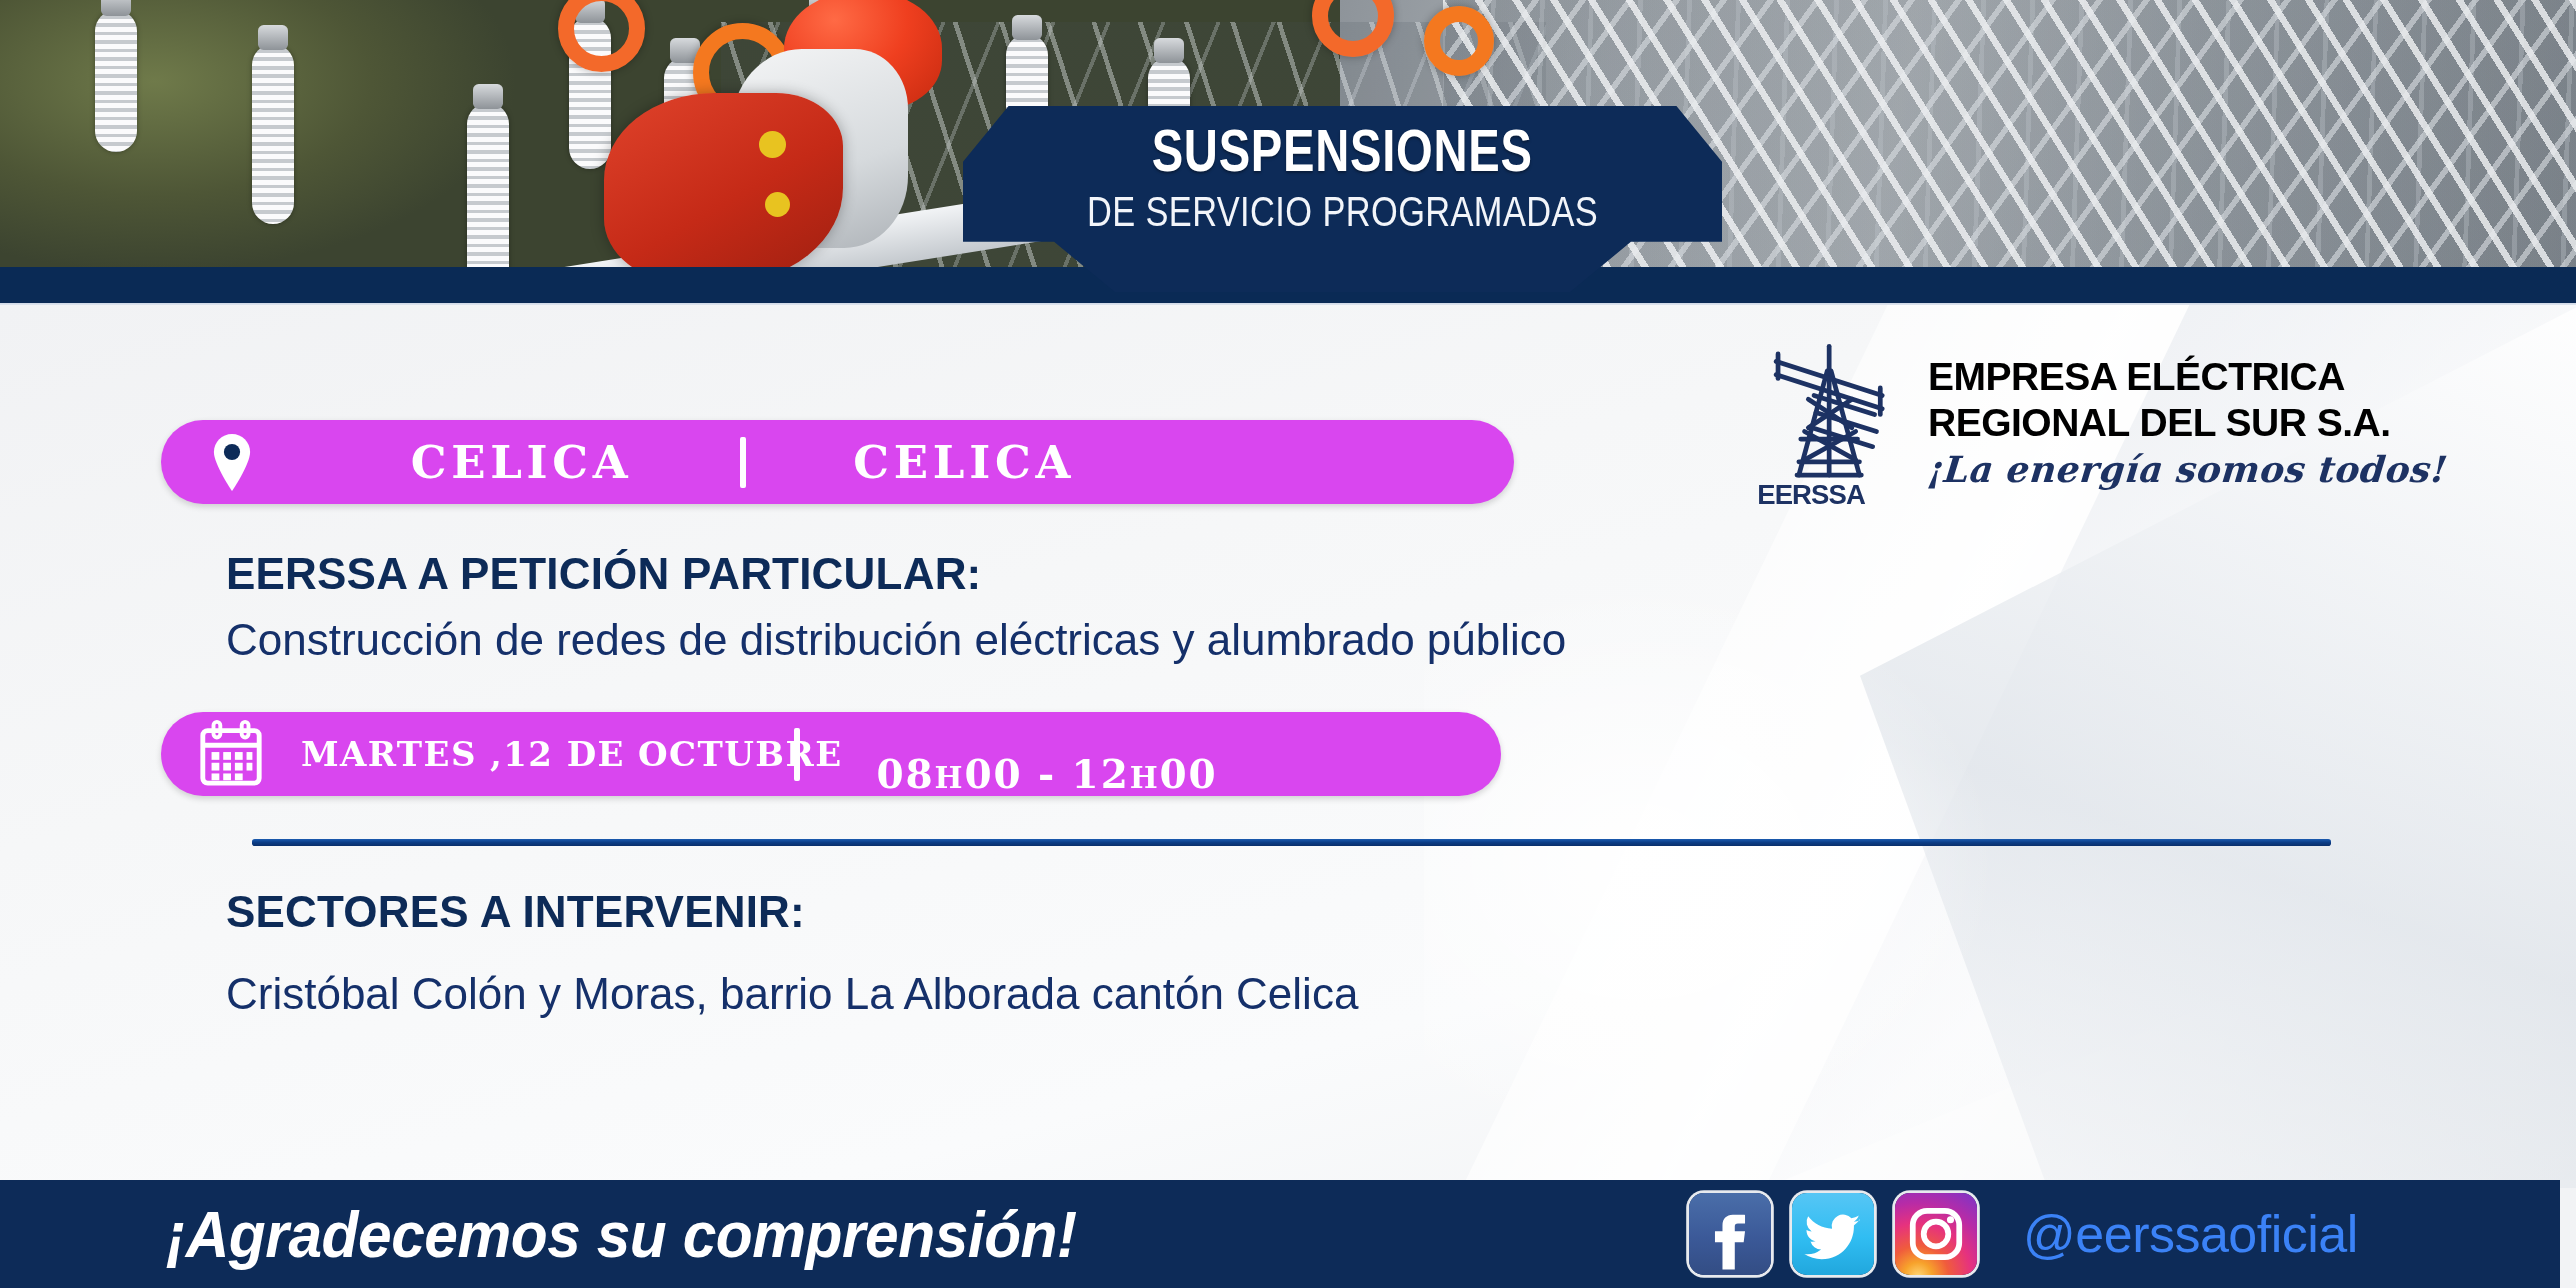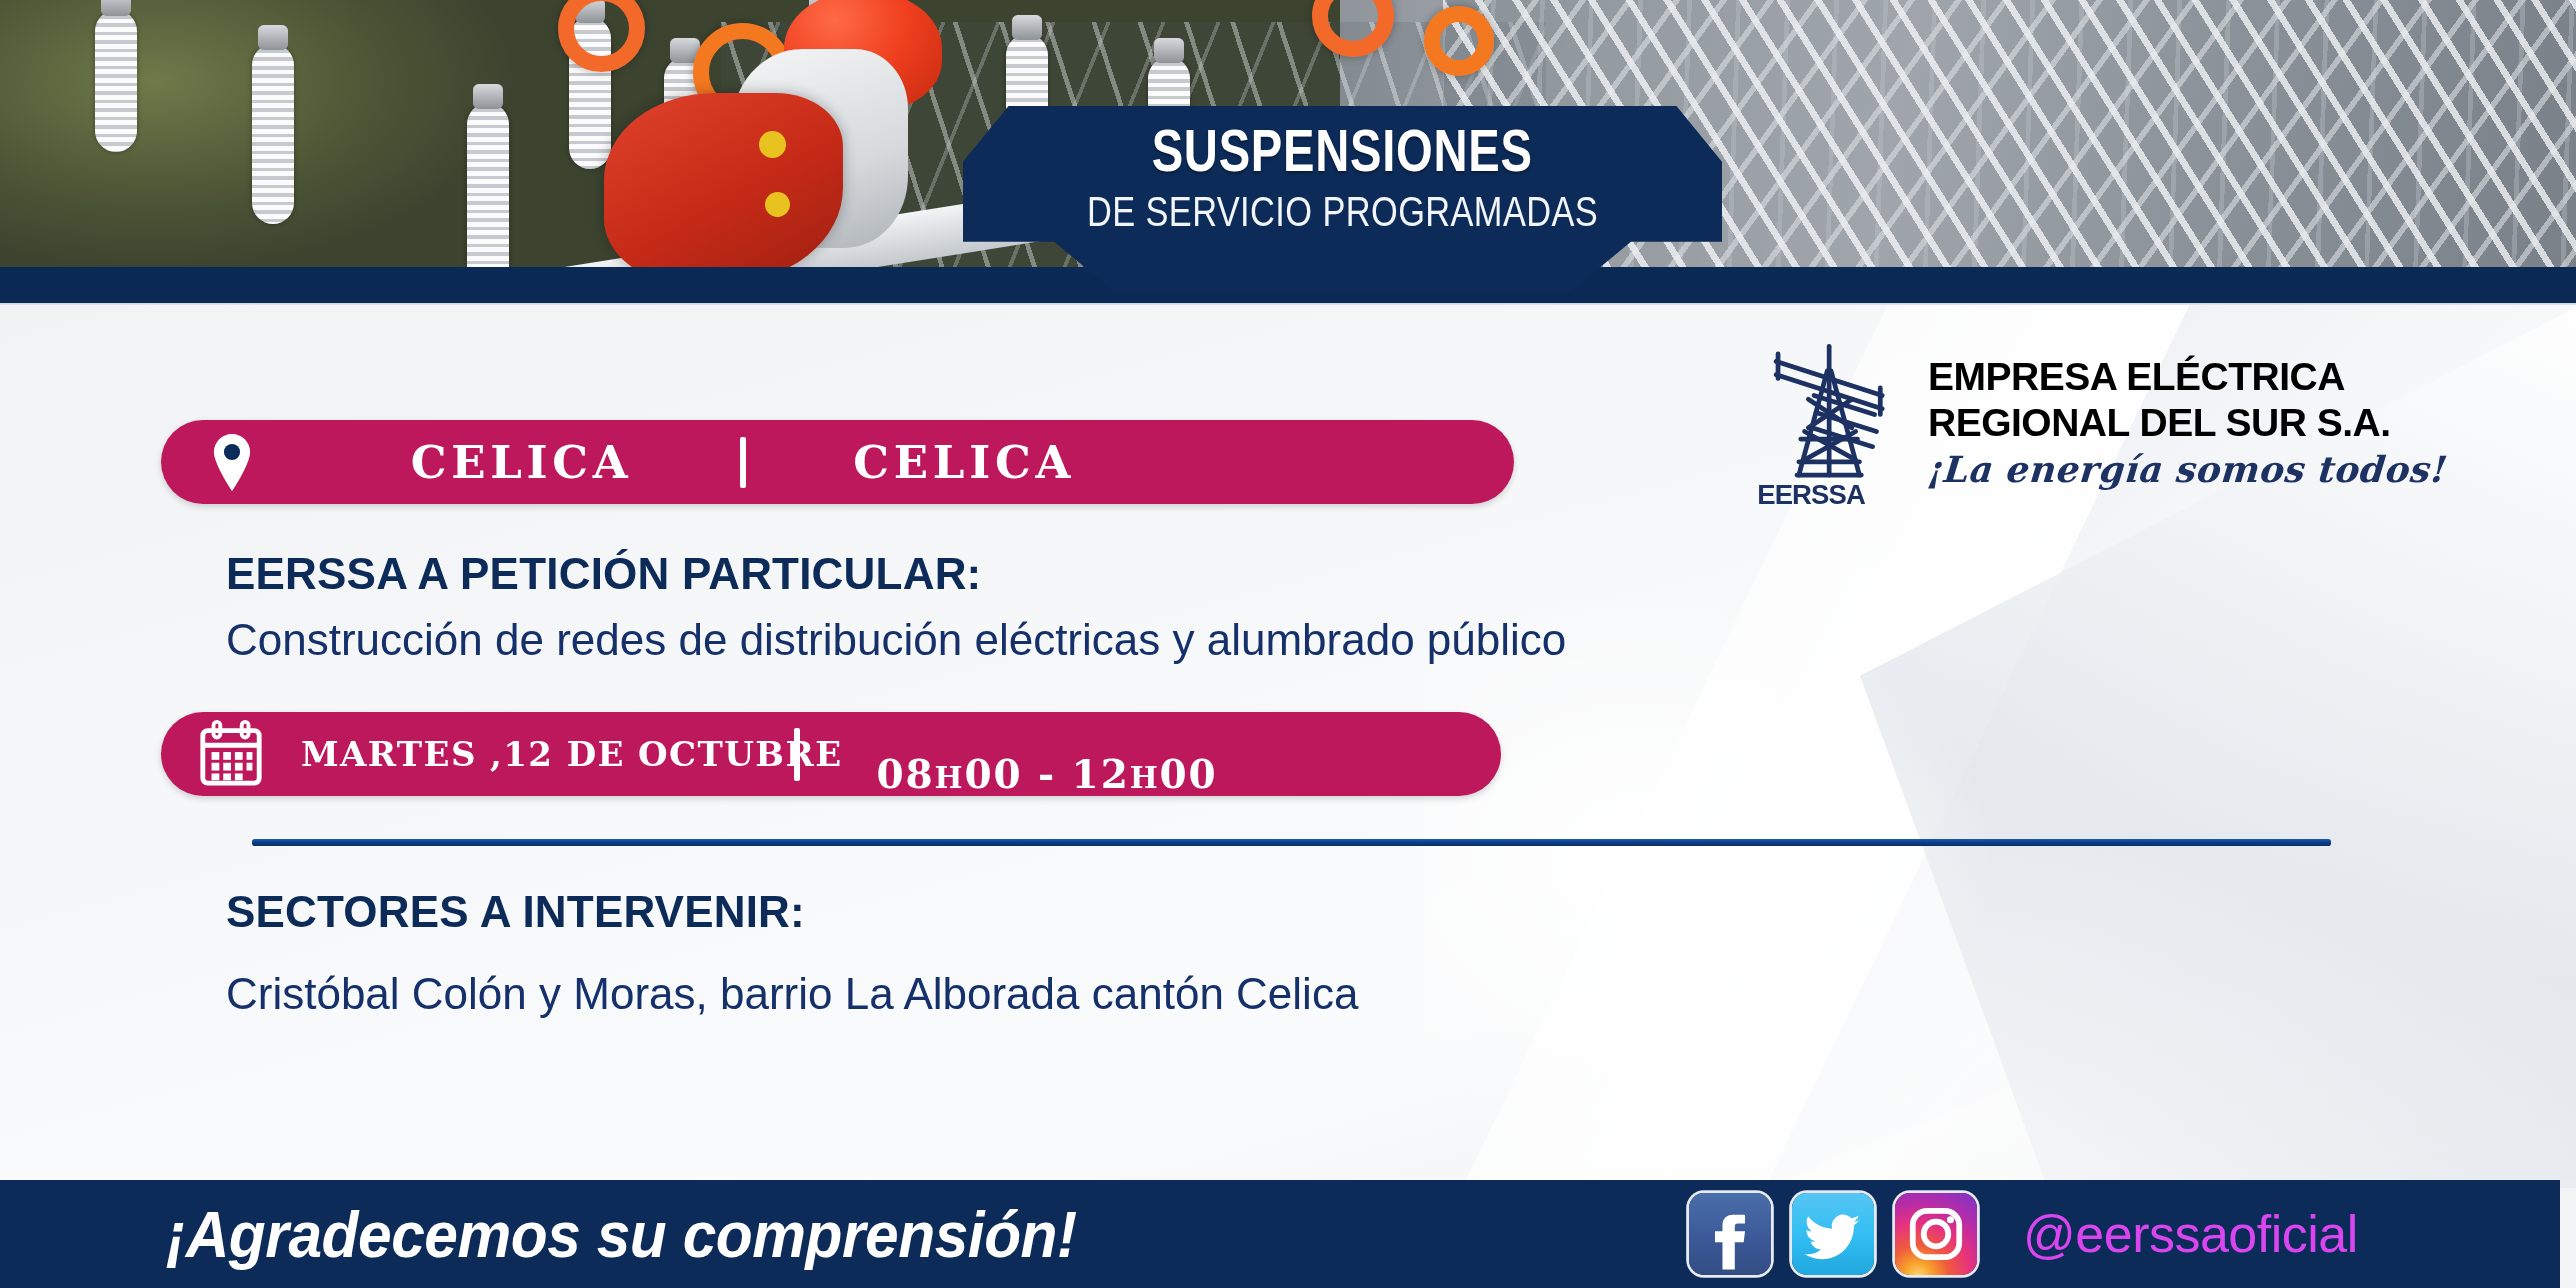--- a/index.html
+++ b/index.html
@@ -96,21 +96,21 @@
   .logo-txt { display:flex; flex-direction:column; gap:1.9px; }
   .logo-l1, .logo-l2 { font-size:39px; font-weight:700; color:#000000; letter-spacing:-0.5px;
     line-height:1.12; white-space:nowrap; }
   .logo-l3 { font-size:36px; color:#1d3263; white-space:nowrap;
     font-family:"DejaVu Serif", serif; font-style:italic; font-weight:700;
     letter-spacing:0.5px; margin-top:1.9px; transform:skewX(-6deg); }
   .eerssa-lbl { position:absolute; left:-3.8px; bottom:1.9px; font-size:27.5px; font-weight:700;
     color:#1d3263; letter-spacing:-0.9px; font-family:"Liberation Sans", sans-serif; }
 
   
-  .pill { position:absolute; background:#be185d; border-radius:57px; z-index:6;
+  .pill { position:absolute; background:#d946ef; border-radius:57px; z-index:6;
     display:flex; align-items:center; box-shadow:0 2.8px 6.6px rgba(0,0,0,.16); }
   .pill-loc { left:161px; top:420px; width:1353px; height:84px; }
   .pill-date { left:161px; top:712px; width:1340px; height:84px; }
   .pill-icon { flex:0 0 auto; display:flex; align-items:center; justify-content:center; }
   .pill-txt { color:#ffffff; font-weight:700; white-space:nowrap;
     font-family:"DejaVu Serif", serif; }
   .loc-a { font-size:45px; letter-spacing:4.7px; }
   .loc-b { font-size:45px; letter-spacing:4.7px; }
   .sep { width:5.7px; background:#ffffff; border-radius:1.9px; flex:0 0 auto; }
   .date-a { font-size:34px; letter-spacing:1.4px; }
@@ -140,21 +140,21 @@
     transform:scaleX(.93); transform-origin:left center; }
   .socials { position:absolute; left:1689px; top:13.3px; display:flex; align-items:center; gap:21px; }
   .sic { width:82px; height:82px; border-radius:15px; position:relative; flex:0 0 auto;
     box-shadow:0 0 0 2.8px rgba(255,255,255,.9); }
   .sic-fb { background:linear-gradient(180deg,#4a6ea9 0%,#3b5998 55%,#334d84 100%); }
   .sic-tw { background:linear-gradient(180deg,#56c6f5 0%,#30bdf2 55%,#21a7dd 100%); }
   .sic-ig { background:
       radial-gradient(circle at 28% 102%, #ffd776 0%, #f7a22b 14%, #f05c3c 30%, #e6327e 52%, #b82ba6 72%, #7a35c9 100%); }
   .glyph { position:absolute; inset:0; display:flex; align-items:center; justify-content:center;
     color:#fff; }
-  .handle { font-size:52px; color:#d946ef; margin-left:25px; white-space:nowrap;
+  .handle { font-size:52px; color:#3b82f6; margin-left:25px; white-space:nowrap;
     letter-spacing:-0.5px; }
 </style>
 </head>
 <body>
 
 <div id="poster">
 
   <div class="photo">
     <div class="ph-layer ph-grass"></div>
     <div class="ph-conc"></div>

